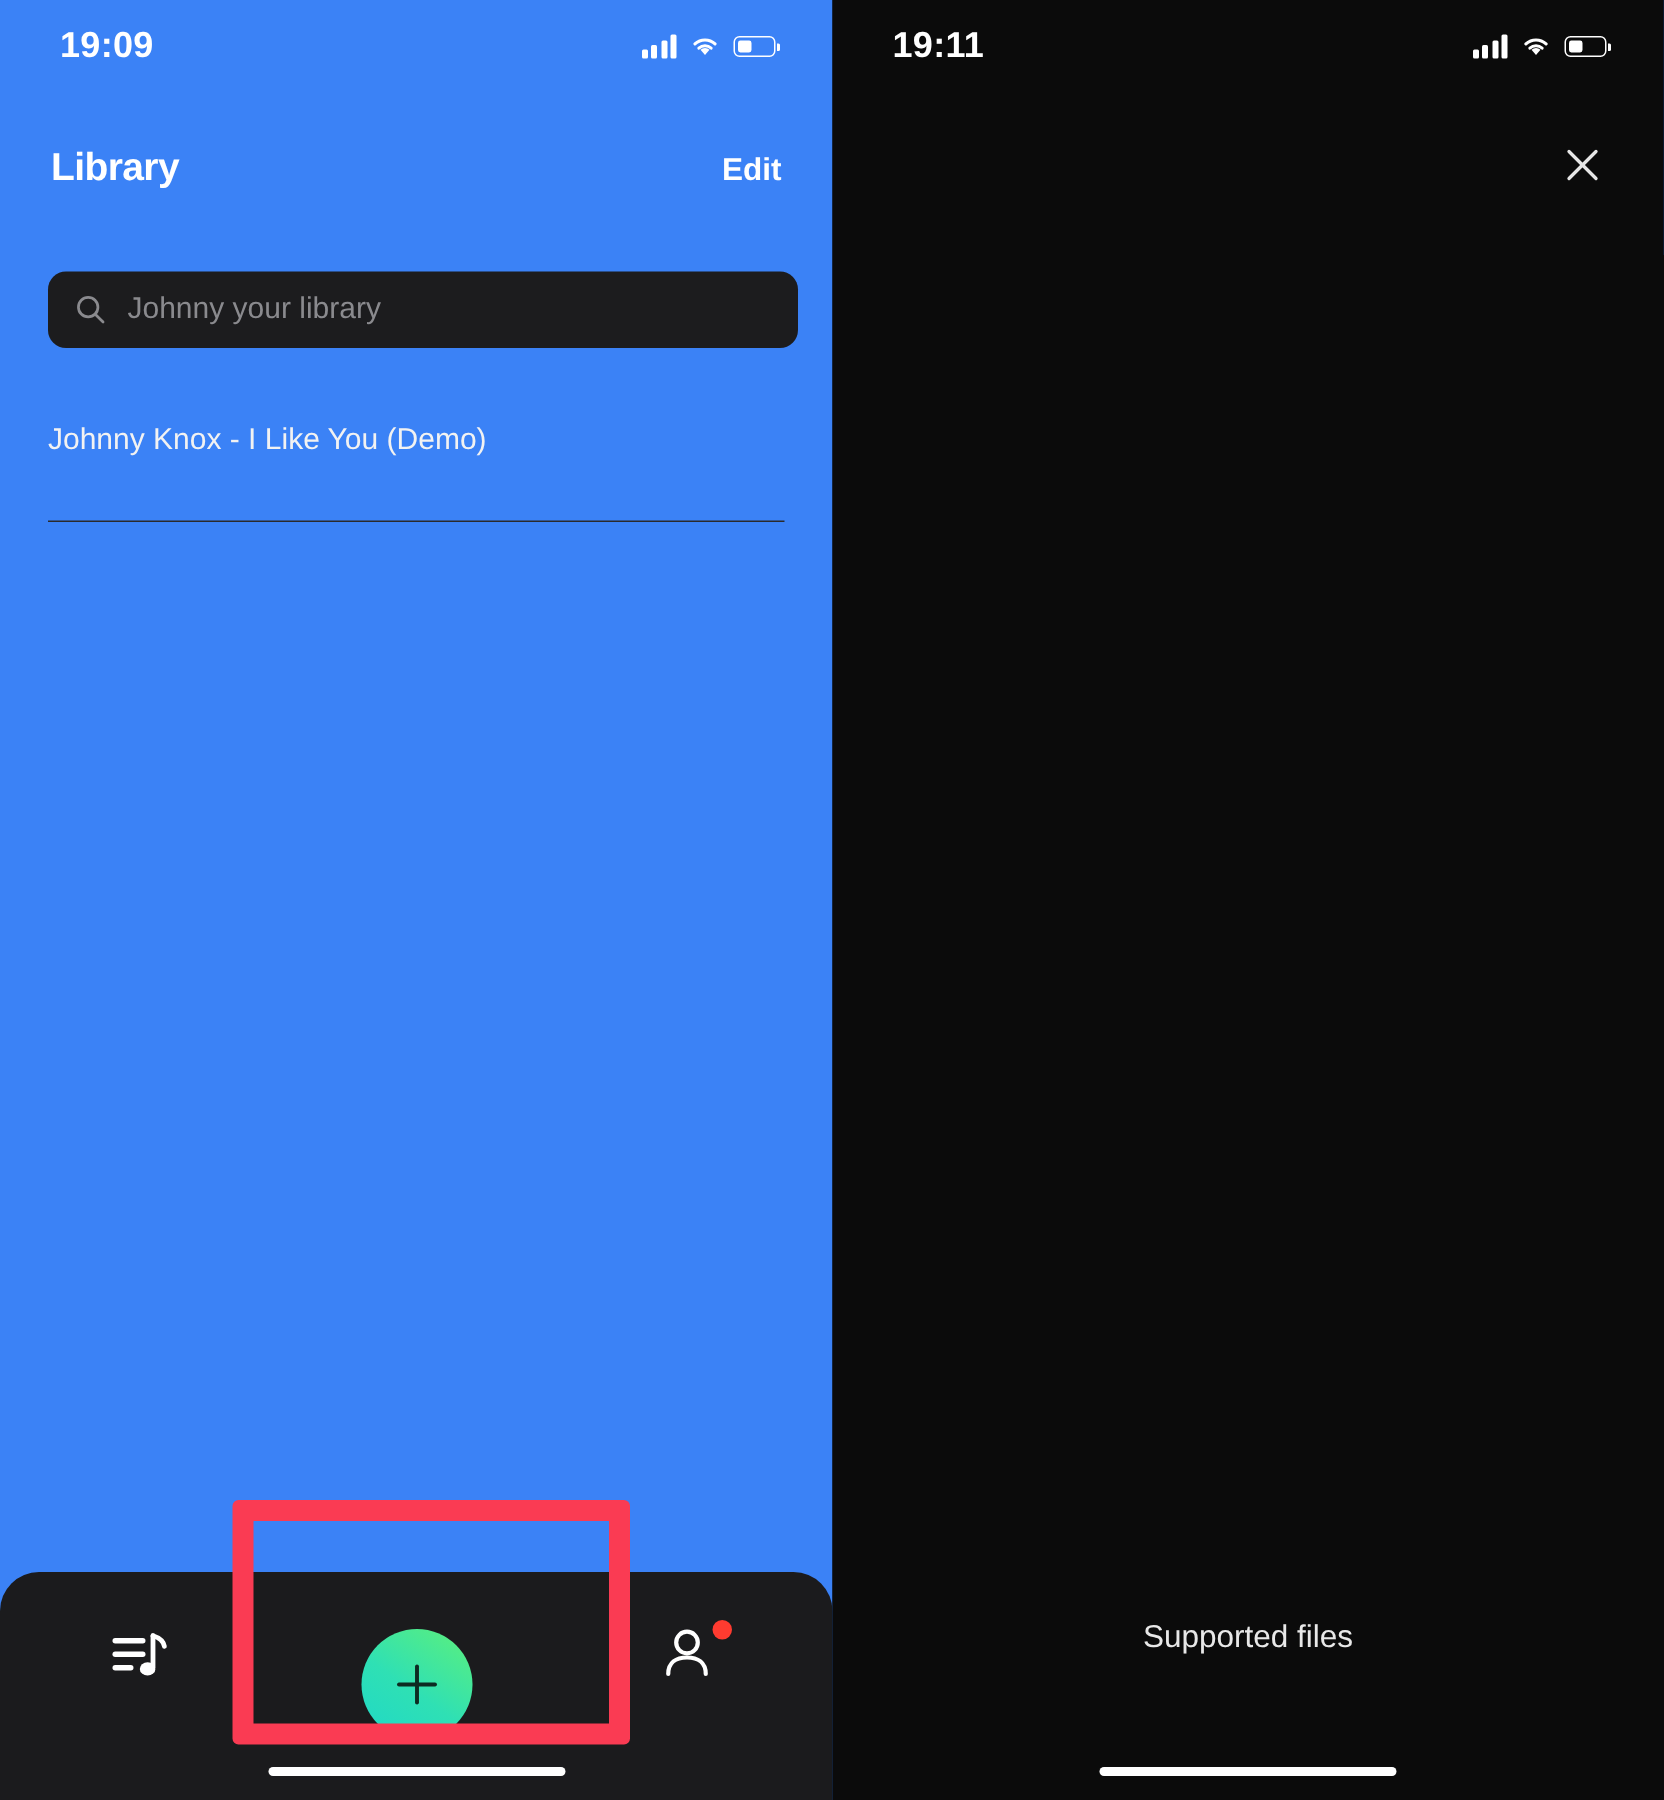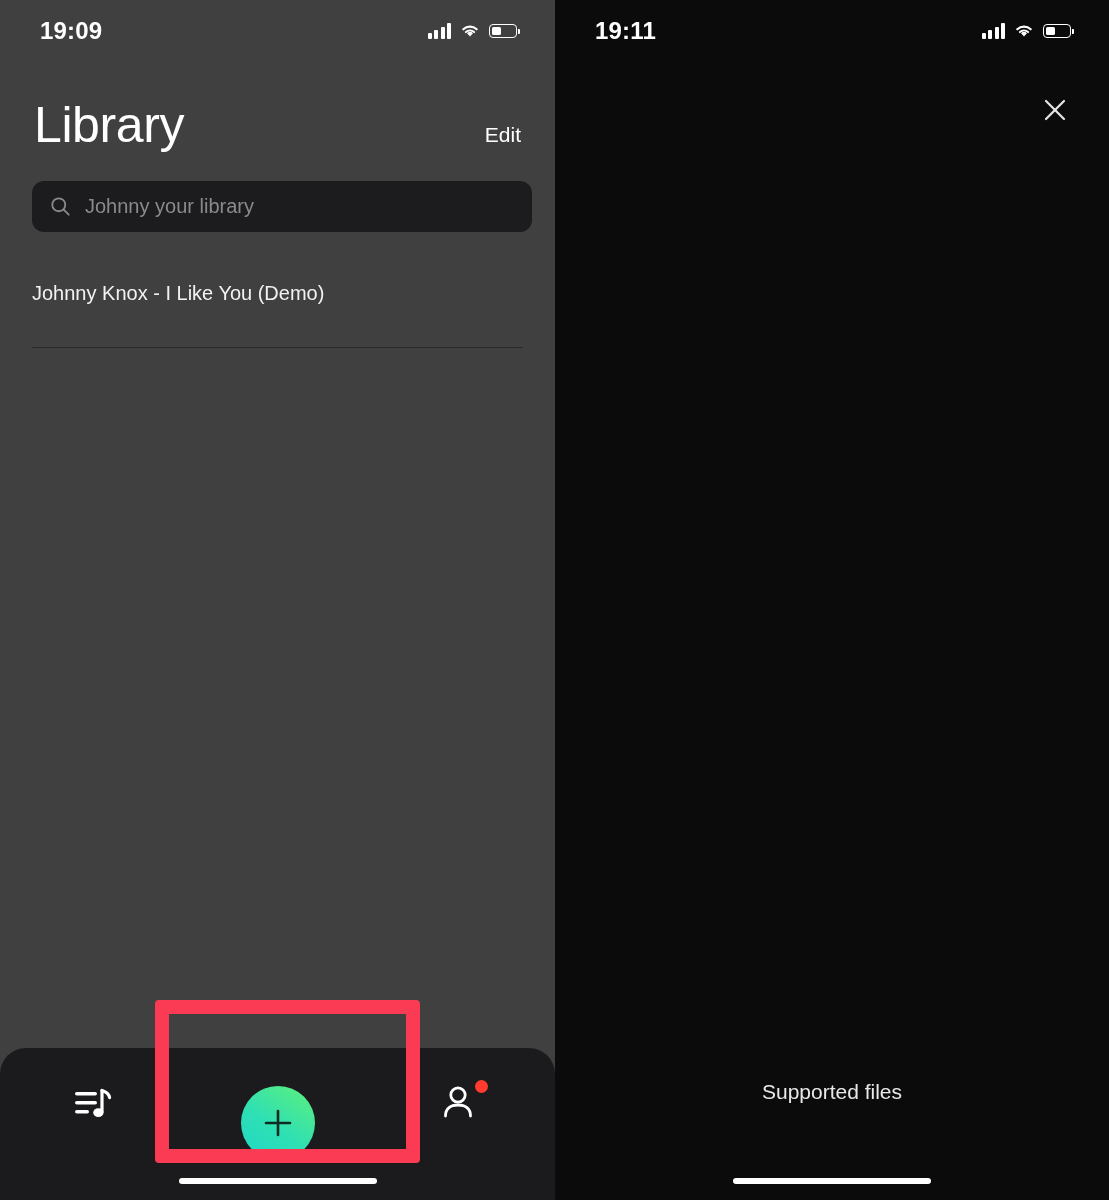--- a/index.html
+++ b/index.html
@@ -3,21 +3,21 @@
 <meta charset="utf-8">
 <style>
   * { margin:0; padding:0; box-sizing:border-box; }
   html, body {
     width:1109px; height:1200px;
     background:#000;
     font-family:"Liberation Sans", sans-serif;
     overflow:hidden;
   }
   .screens { display:flex; width:1109px; height:1200px; }
-  .phone { position:relative; height:1200px; background:#404040; overflow:hidden; }
+  .phone { position:relative; height:1200px; background:#3b82f6; overflow:hidden; }
   .phone.left  { width:555px; }
   .phone.right { width:554px; background:#0b0b0b; }
 
   
   .statusbar {
     position:absolute; top:0; left:0; right:0; height:62px;
     display:flex; align-items:center; justify-content:space-between;
     padding:0 38px 0 40px;
   }
   .status-time {
@@ -39,23 +39,23 @@
     content:""; position:absolute; right:-4px; top:4px;
     width:2px; height:5px; background:#fff; border-radius:0 1px 1px 0;
   }
   .battery .fill { height:100%; width:42%; background:#fff; border-radius:1.6px; }
 
   
   .lib-header {
     position:absolute; top:96px; left:34px; right:34px;
     display:flex; align-items:baseline; justify-content:space-between;
   }
-  .lib-title { font-size:50px; font-weight:normal; color:#fff; letter-spacing:-0.4px; }
+  .lib-title { font-size:26px; font-weight:bold; color:#fff; letter-spacing:-0.4px; }
   .edit-btn {
-    font-size:21px; font-weight:normal; color:#fff; cursor:pointer;
+    font-size:21px; font-weight:bold; color:#fff; cursor:pointer;
   }
   .searchbar {
     position:absolute; top:181px; left:32px; width:500px; height:51px;
     background:#1c1c1e; border-radius:12px;
     display:flex; align-items:center; gap:14px; padding:0 18px;
   }
   .search-ico { width:21px; height:21px; flex:none; }
   .search-ph { font-size:20px; color:#8a8a8e; }
 
   .track-row {

